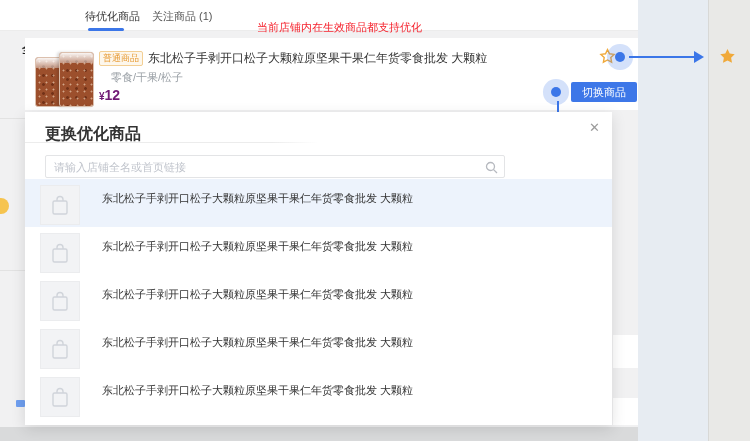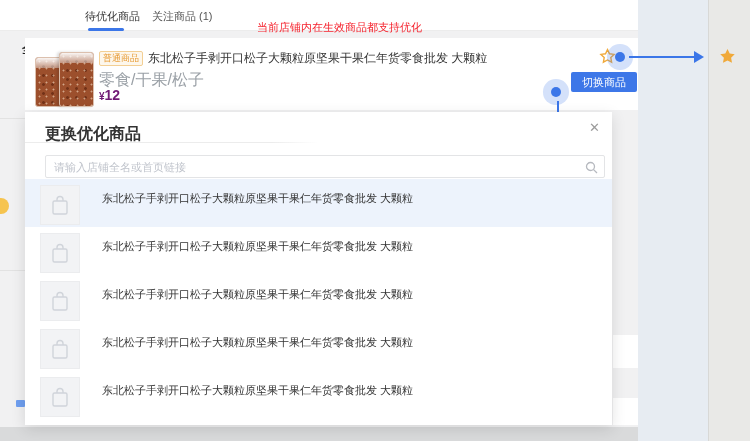--- a/index.html
+++ b/index.html
@@ -30,46 +30,46 @@
          background-image:radial-gradient(rgba(255,235,210,.55) 18%, transparent 22%),
                           radial-gradient(rgba(88,30,10,.6) 20%, transparent 24%);
          background-size:7px 7px, 9px 9px; background-position:0 0, 3px 4px; overflow:hidden; }
   .bag::before { content:''; position:absolute; left:0; right:0; top:0; height:10px;
          background:linear-gradient(rgba(255,255,255,.95), rgba(255,255,255,.4)); }
   .bag1 { left:0; width:32px; height:50px; }
   .bag2 { left:24px; width:35px; height:55px; box-shadow:-2px 0 3px rgba(0,0,0,.15); }
   .title-row { position:absolute; left:74px; top:12px; display:flex; align-items:center; gap:5px; white-space:nowrap; }
   .badge { font-size:9px; color:#e79a33; border:1px solid #f3cf94; background:#fdf7ec; border-radius:2px; padding:1px 3px; line-height:11px; }
   .p-title { font-size:12px; color:#333; }
-  .p-category { position:absolute; left:74px; top:32px; font-size:16px; color:#9aa0a6; }
+  .p-category { position:absolute; left:86px; top:32px; font-size:11px; color:#9aa0a6; }
   .p-price { position:absolute; left:74px; top:48px; color:#701a75; font-weight:bold; }
   .p-price .cur { font-size:10px; }
   .p-price .val { font-size:14px; }
-  .switch-btn { position:absolute; left:571px; top:72px; width:66px; height:20px; background:#3d77e8; color:#fff;
+  .switch-btn { position:absolute; left:571px; top:82px; width:66px; height:20px; background:#3d77e8; color:#fff;
                 font-size:11px; line-height:20px; text-align:center; border-radius:2px; border:none; cursor:pointer; }
   
   .guide-dot { position:absolute; width:10px; height:10px; border-radius:50%; background:#3b76e8;
                box-shadow:0 0 0 8px rgba(59,118,232,.22); }
   .dot-star { left:615px; top:52px; }
   .dot-btn  { left:551px; top:87px; }
   .arrow-line-h { position:absolute; left:629px; top:56px; width:66px; height:2px; background:#3b76e8; }
   .arrow-head-r { position:absolute; left:694px; top:51px; width:0; height:0;
                   border-top:6px solid transparent; border-bottom:6px solid transparent; border-left:10px solid #3b76e8; }
   .arrow-line-v { position:absolute; left:557px; top:101px; width:2px; height:43px; background:#3b76e8; }
   .arrow-head-d { position:absolute; left:552px; top:143px; width:0; height:0;
                   border-left:6px solid transparent; border-right:6px solid transparent; border-top:10px solid #3b76e8; }
   .star-outline { position:absolute; left:599px; top:48px; }
   
   .modal { position:absolute; left:25px; top:112px; width:587px; height:313px; background:#fff;
            box-shadow:0 4px 14px rgba(0,0,0,.12); }
   .modal-title { position:absolute; left:20px; top:12px; font-size:16px; font-weight:bold; color:#333; }
   .modal-close { position:absolute; right:12px; top:8px; font-size:13px; color:#9b9b9b; cursor:pointer; line-height:16px; }
   .modal-divider { position:absolute; left:0; top:30px; height:1px; width:100%;
                    background:linear-gradient(to right, #ececec 42%, rgba(236,236,236,0) 50%); }
-  .search-wrap { position:absolute; left:20px; top:43px; width:560px; height:23px; }
+  .search-wrap { position:absolute; left:20px; top:43px; width:460px; height:23px; }
   .search-input { width:100%; height:100%; border:1px solid #e3e4e6; border-radius:2px; padding:0 26px 0 8px;
                   font-size:11px; color:#333; outline:none; font-family:inherit; }
   .search-input::placeholder { color:#c0c4cc; }
   .search-icon { position:absolute; right:7px; top:5px; cursor:pointer; }
   .item-list { position:absolute; left:0; top:67px; width:100%; }
   .list-item { display:flex; align-items:flex-start; height:48px; padding:6px 0 0 15px; cursor:pointer; }
   .list-item.selected { background:#edf3fc; }
   .thumb { width:40px; height:40px; background:#f2f3f5; border:1px solid #ebecee; display:flex; align-items:center; justify-content:center; flex:0 0 auto; }
   .item-title { margin:6px 0 0 22px; font-size:11px; color:#333; white-space:nowrap; }
   

